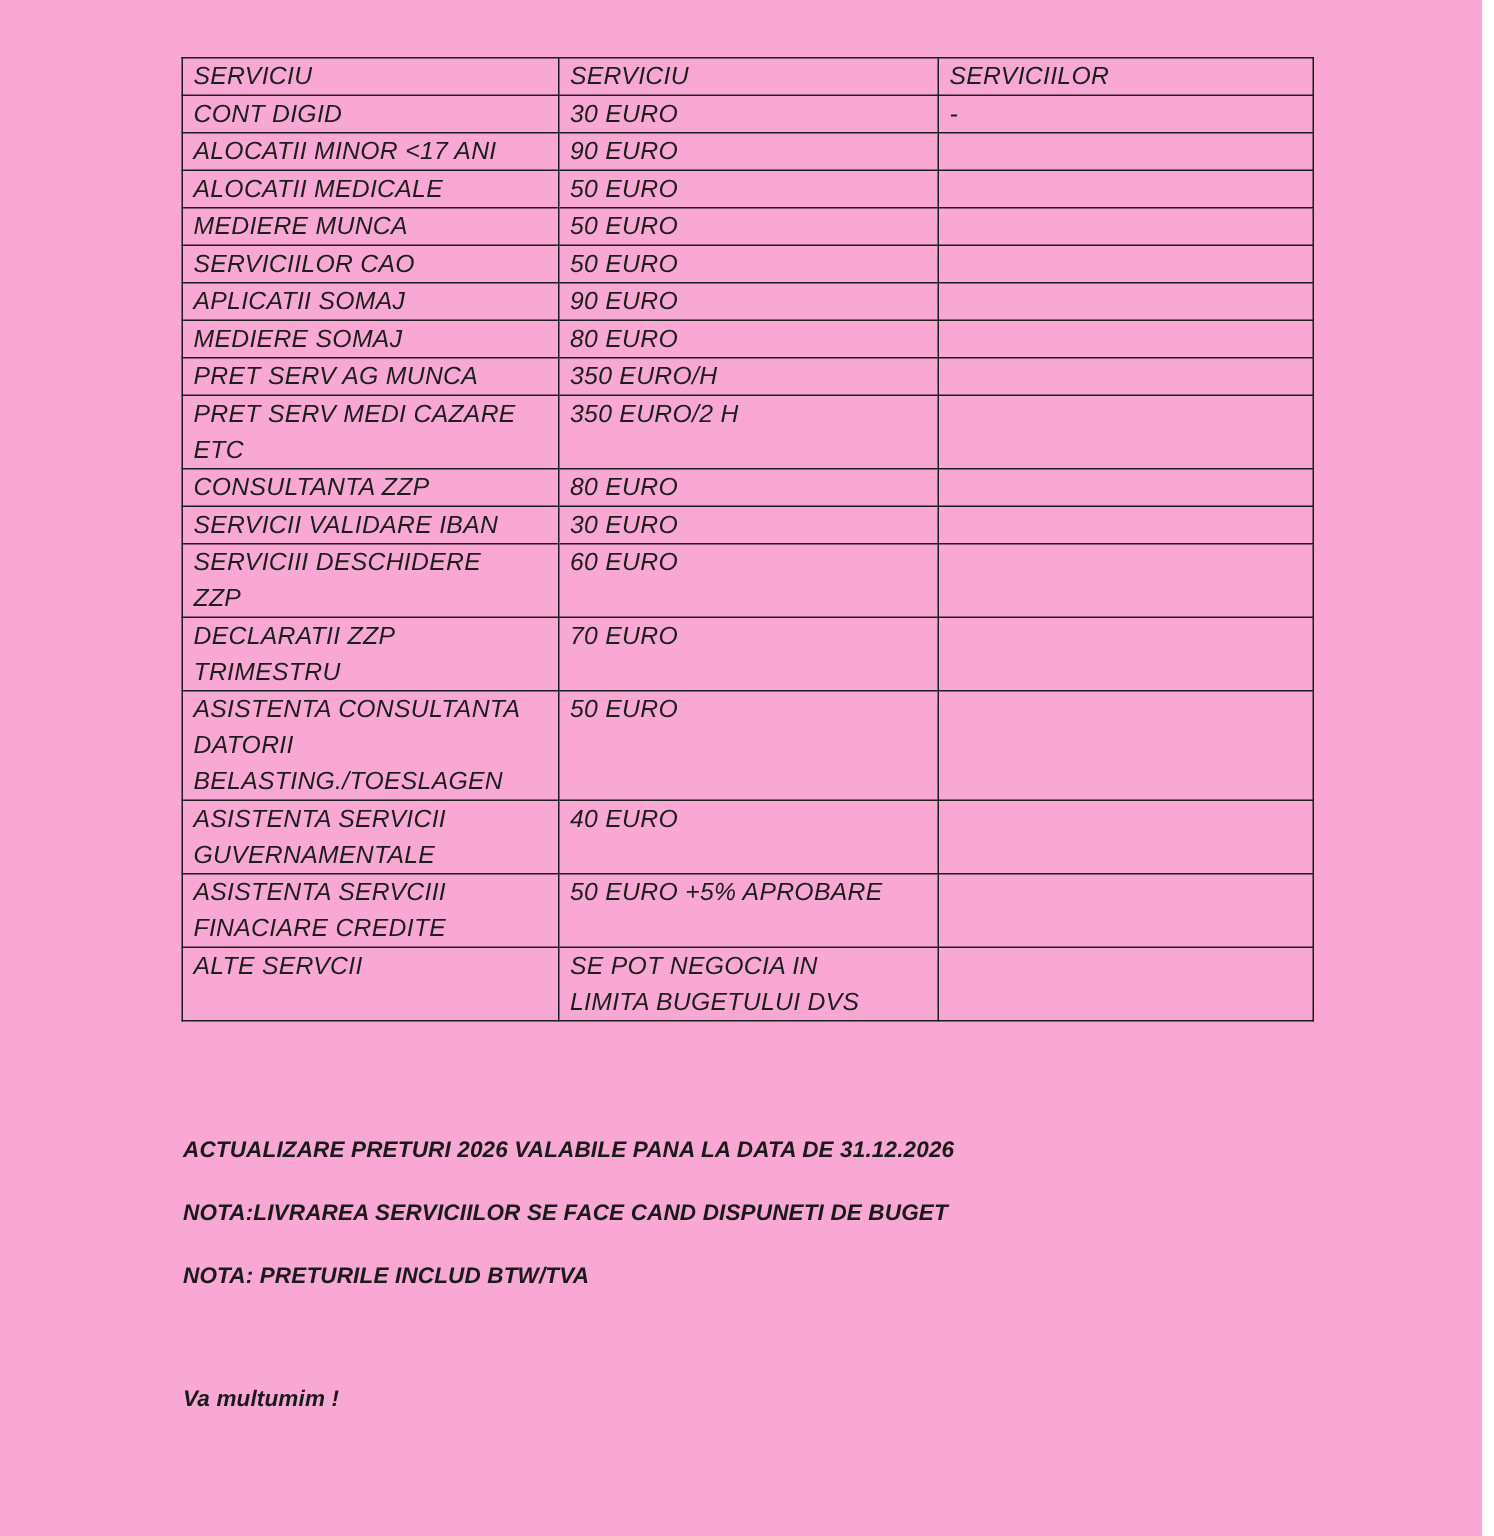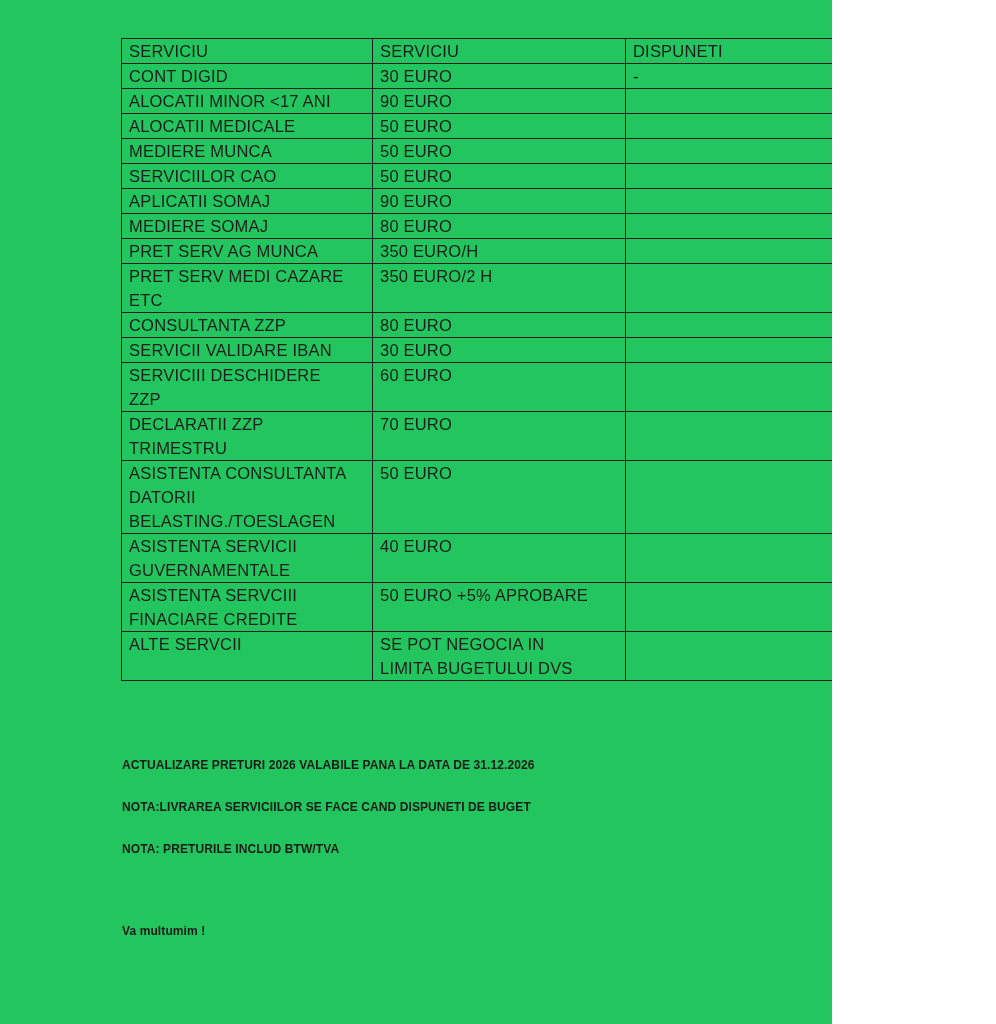--- a/index.html
+++ b/index.html
@@ -2,26 +2,27 @@
 <html><head>
 <meta charset="utf-8">
 <style>
   html, body {
     margin: 0;
     padding: 0;
     background: #ffffff;
   }
   .page {
     position: relative;
-    width: 832px;
+    width: 988px;
     height: 1024px;
-    background: #22c55e;
+    background: #f9a8d4;
     font-family: "Liberation Sans", sans-serif;
     color: #1d1d1d;
     overflow: hidden;
+    font-style: italic;
   }
   table.price-table {
     position: absolute;
     left: 121px;
     top: 38px;
     width: 754px;
     border-collapse: collapse;
     table-layout: fixed;
   }
   .price-table th,
@@ -33,21 +34,21 @@
     text-align: left;
     vertical-align: top;
     padding: 0 7px;
     white-space: pre-line;
     letter-spacing: 0.2px;
     overflow: hidden;
   }
   .note {
     position: absolute;
     left: 122px;
-    font-size: 12px;
+    font-size: 15px;
     font-weight: bold;
     letter-spacing: 0.1px;
     white-space: nowrap;
     color: #1a1a1a;
   }
 </style>
 </head>
 <body>
 
 <div class="page">
@@ -55,21 +56,21 @@
   <table class="price-table">
     <colgroup>
       <col style="width:251px">
       <col style="width:253px">
       <col style="width:250px">
     </colgroup>
     <thead>
       <tr>
         <th>SERVICIU</th>
         <th>SERVICIU</th>
-        <th>DISPUNETI</th>
+        <th>SERVICIILOR</th>
       </tr>
     </thead>
     <tbody id="table-body">
         <tr>
           <td>CONT DIGID</td>
           <td>30 EURO</td>
           <td>-</td>
         </tr>
         <tr>
           <td>ALOCATII MINOR &lt;17 ANI</td>

